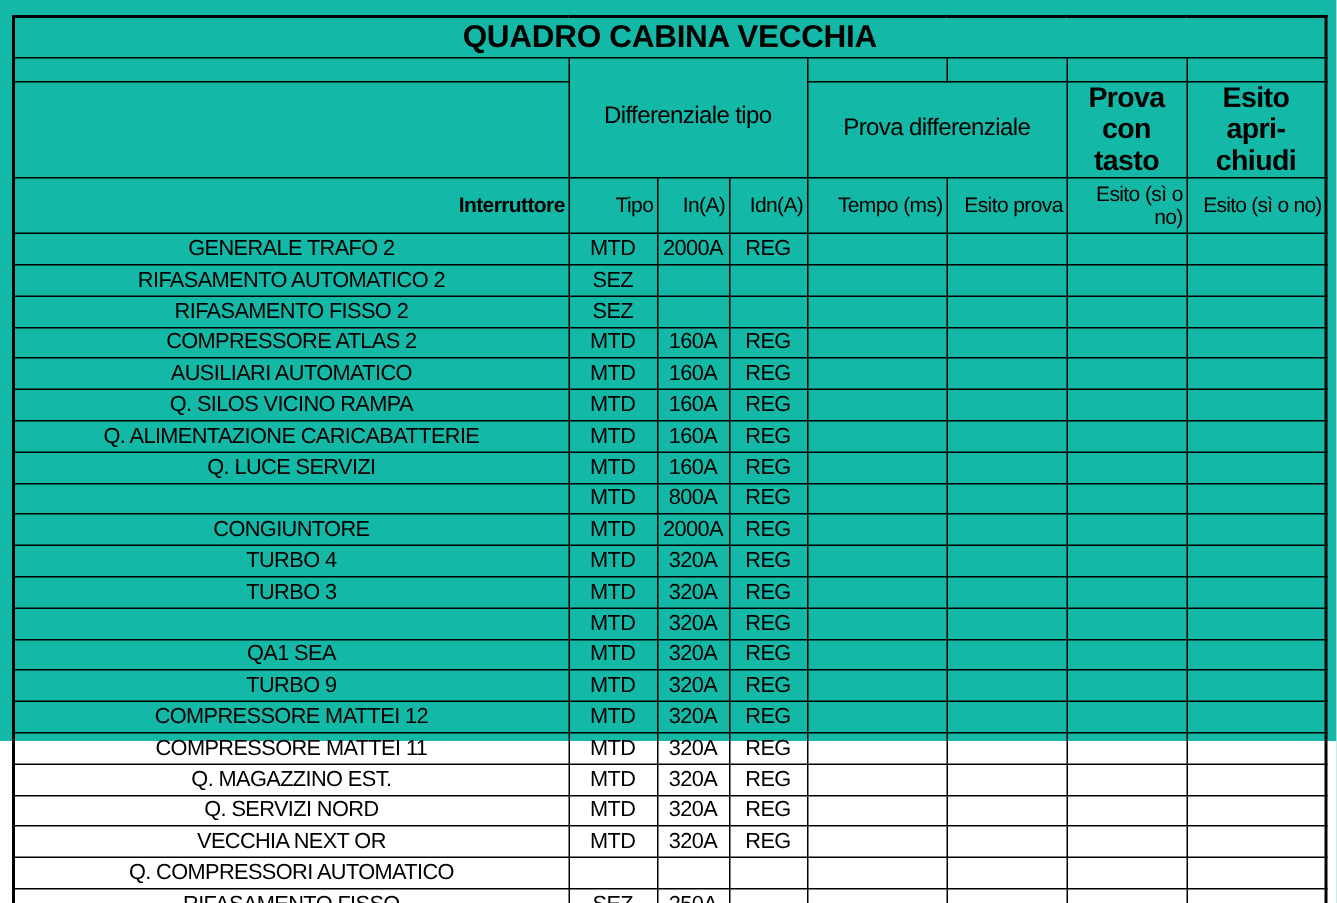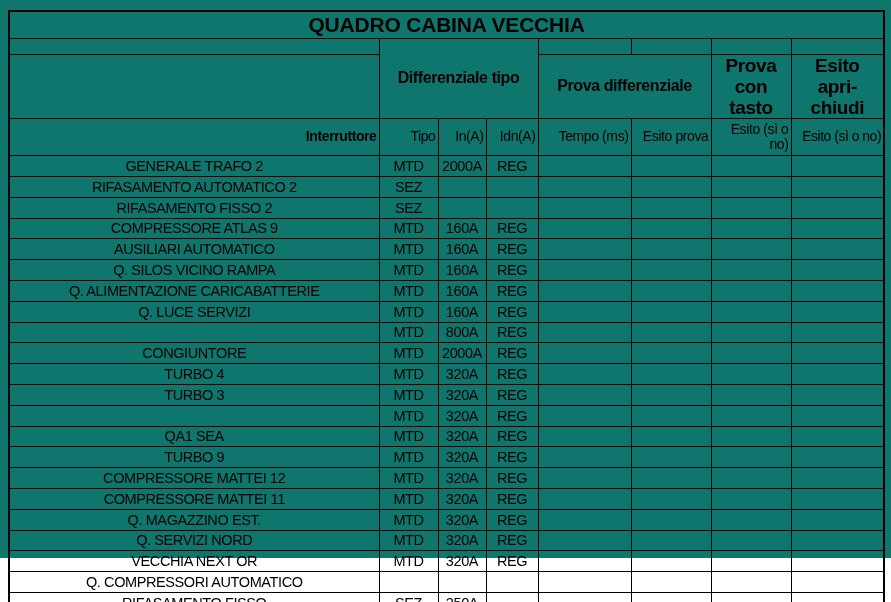--- a/index.html
+++ b/index.html
@@ -5,22 +5,22 @@
   * { margin: 0; padding: 0; box-sizing: border-box; }
   html, body { background: #ffffff; }
   body {
     width: 891px; height: 602px;
     font-family: "Liberation Sans", sans-serif;
     color: #000;
     overflow: hidden;
   }
   .page {
     position: relative;
-    width: 891px; height: 558px;
-    background: #0f766e;
+    width: 891px; height: 494px;
+    background: #14b8a6;
   }
   table.quadro {
     position: absolute;
     left: 8px; top: 10px;
     width: 875px;
     border-collapse: collapse;
     table-layout: fixed;
     border: 2px solid #000;
   }
   td {
@@ -35,21 +35,21 @@
   tr.title-row td {
     height: 27px;
     font-size: 21px;
     font-weight: bold;
     letter-spacing: -0.2px;
   }
   tr.r2 td { height: 16px; }
   tr.r3 td { height: 40px; }
   tr.r4 td { height: 37px; font-size: 14px; text-align: right; }
   .group {
-    font-weight: bold;
+    font-weight: normal;
     font-size: 16px;
   }
   .group-narrow {
     font-weight: bold;
     font-size: 19px;
   }
   .colhead-bold {
     font-weight: bold;
     font-size: 15px;
   }
@@ -131,21 +131,21 @@
       <td>RIFASAMENTO FISSO 2</td>
       <td>SEZ</td>
       <td></td>
       <td></td>
       <td></td>
       <td></td>
       <td></td>
       <td></td>
     </tr>
     <tr class="data">
-      <td>COMPRESSORE ATLAS 9</td>
+      <td>COMPRESSORE ATLAS 2</td>
       <td>MTD</td>
       <td>160A</td>
       <td>REG</td>
       <td></td>
       <td></td>
       <td></td>
       <td></td>
     </tr>
     <tr class="data">
       <td>AUSILIARI AUTOMATICO</td>

